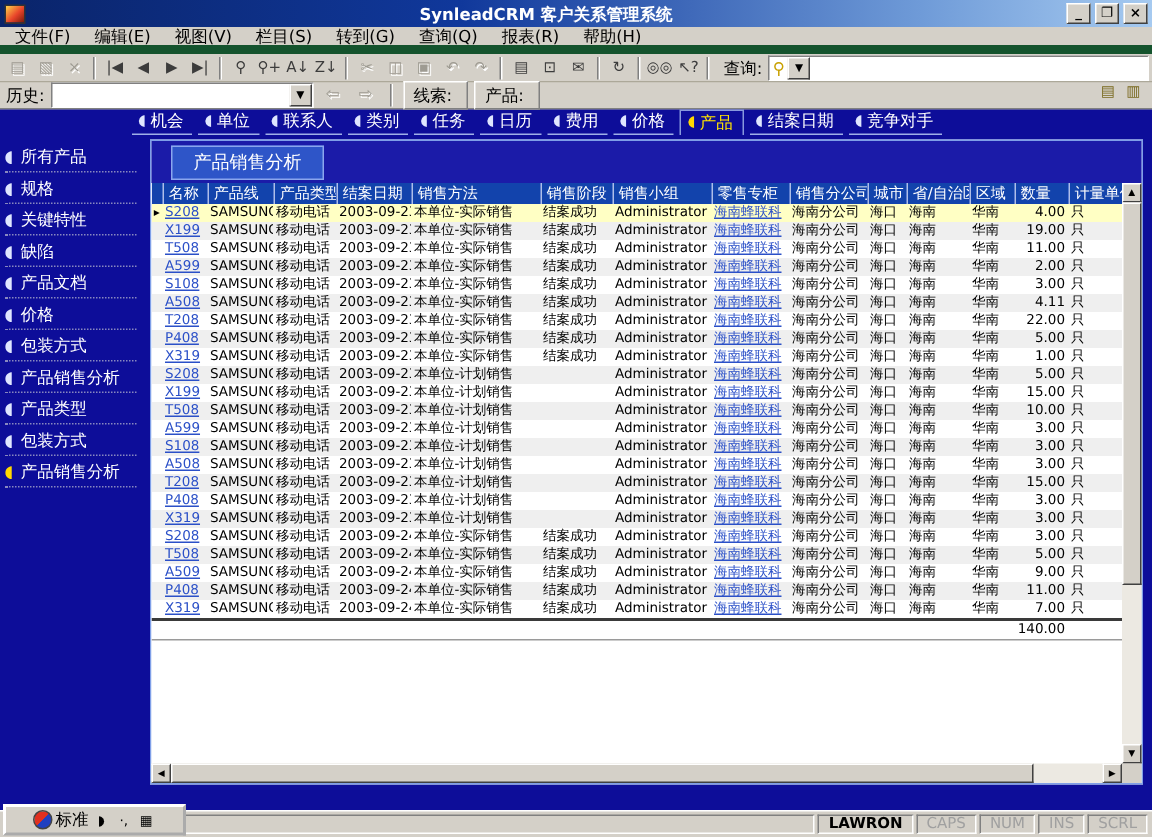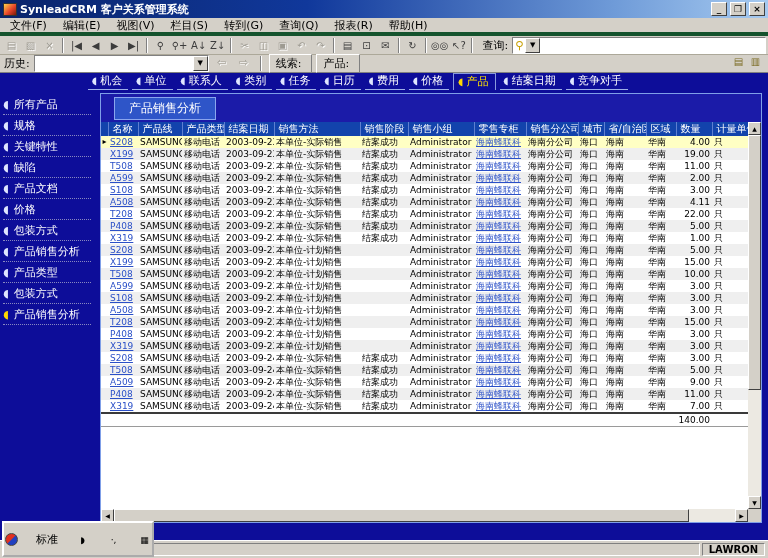--- a/index.html
+++ b/index.html
@@ -6,28 +6,28 @@
   html,body { width:768px; height:558px; overflow:hidden; }
   body { font-family:"DejaVu Sans","Liberation Sans",sans-serif; font-size:11px; }
   .screen { position:relative; width:768px; height:558px; background:#d4d0c8; }
 
   
   .titlebar { height:18px; display:flex; align-items:center; gap:3px; padding:0 3px;
     background:linear-gradient(90deg,#0a246a 0%,#10389b 40%,#6f9bd8 80%,#a6caf0 100%);
     color:#fff; font-weight:bold; font-size:11px; }
   .app-icon { width:14px; height:13px; background:linear-gradient(135deg,#ffd24a 0%,#e8442a 55%,#7a1b0a 100%);
     border:1px solid #333; flex:0 0 auto; }
-  .tb-title { flex:1; white-space:nowrap; overflow:hidden; }
+  .tb-title { flex:1; white-space:nowrap; overflow:hidden;text-align:center; }
   .win-btn { width:16px; height:14px; background:#d4d0c8; border:1px solid;
     border-color:#fff #404040 #404040 #fff; color:#000; font-size:9px; line-height:12px;
     text-align:center; font-weight:bold; }
 
   
   .menubar { height:18px; background:#d4d0c8; display:flex; align-items:center; padding-left:2px;
-    border-bottom:4px solid #14532d; }
+    border-bottom:6px solid #14532d; }
   .menu-item { padding:2px 8px; color:#000; }
 
   
   .toolbar { height:19px; background:#d4d0c8; display:flex; align-items:center; padding:0 2px;
     border-bottom:1px solid #aca899; }
   .tb-btn { min-width:19px; height:17px; display:flex; align-items:center; justify-content:center;
     color:#3c3c3c; font-size:10px; line-height:17px; white-space:nowrap; padding:0 1px; }
   .tb-btn.disabled { color:#9e9b92; text-shadow:1px 1px 0 #fff; }
   .tb-sep { width:2px; height:15px; margin:0 3px; border-left:1px solid #808080; border-right:1px solid #fff; display:inline-block; }
   .query-zone { display:flex; align-items:center; gap:4px; flex:1; margin-left:6px; }
@@ -103,22 +103,22 @@
   
   .statusbar { position:absolute; left:0; bottom:0; width:768px; height:18px; background:#d4d0c8;
     border-top:1px solid #fff; display:flex; gap:2px; padding:2px 3px; }
   .st-panel { border:1px solid; border-color:#808080 #fff #fff #808080; font-size:10px;
     line-height:12px; padding:0 6px; white-space:nowrap; }
   .st-main { flex:1; }
   .st-user { font-weight:bold; color:#000; }
   .st-ind { color:#a0a0a0; }
 
   
-  .ime { position:absolute; left:2px; bottom:1px; height:36px; display:flex; align-items:center; gap:18px;
-    background:#d4d0c8; border:2px outset #fff; padding:0 1px; z-index:20; }
+  .ime { position:absolute; left:2px; bottom:1px; height:21px; display:flex; align-items:center; gap:2px;
+    background:#d4d0c8; border:2px outset #fff; padding:0 18px; z-index:20; }
   .ime-logo { width:13px; height:13px; border-radius:50%;
     background:linear-gradient(135deg,#e03020 0%,#e03020 49%,#2040c0 51%,#2040c0 100%); border:1px solid #444; }
   .ime-label { font-size:11px; color:#000; white-space:nowrap; }
   .ime-btn { min-width:13px; height:14px; text-align:center; font-size:9px; line-height:14px; color:#000;
     border:1px solid #d4d0c8; }
 </style>
 </head>
 <body>
 
 <div class="screen">
@@ -803,20 +803,27 @@
         <span class="h-thumb"></span>
         <span class="sb-btn right">▶</span>
       </div>
       <div class="sb-corner"></div>
     </div>
   </div>
 
   <div class="statusbar">
     <span class="st-panel st-main"></span>
     <span class="st-panel st-user">LAWRON</span>
+    <span style="display:flex;gap:2px;">
+
+    <span class="st-panel st-ind">CAPS</span>
+        <span class="st-panel st-ind">NUM</span>
+        <span class="st-panel st-ind">INS</span>
+        <span class="st-panel st-ind">SCRL</span>
+      </span>
   </div>
 
   <div class="ime">
     <span class="ime-logo"></span>
     <span class="ime-label">标准</span>
     <span class="ime-btn">◗</span>
     <span class="ime-btn">·,</span>
     <span class="ime-btn">▦</span>
   </div>
 

